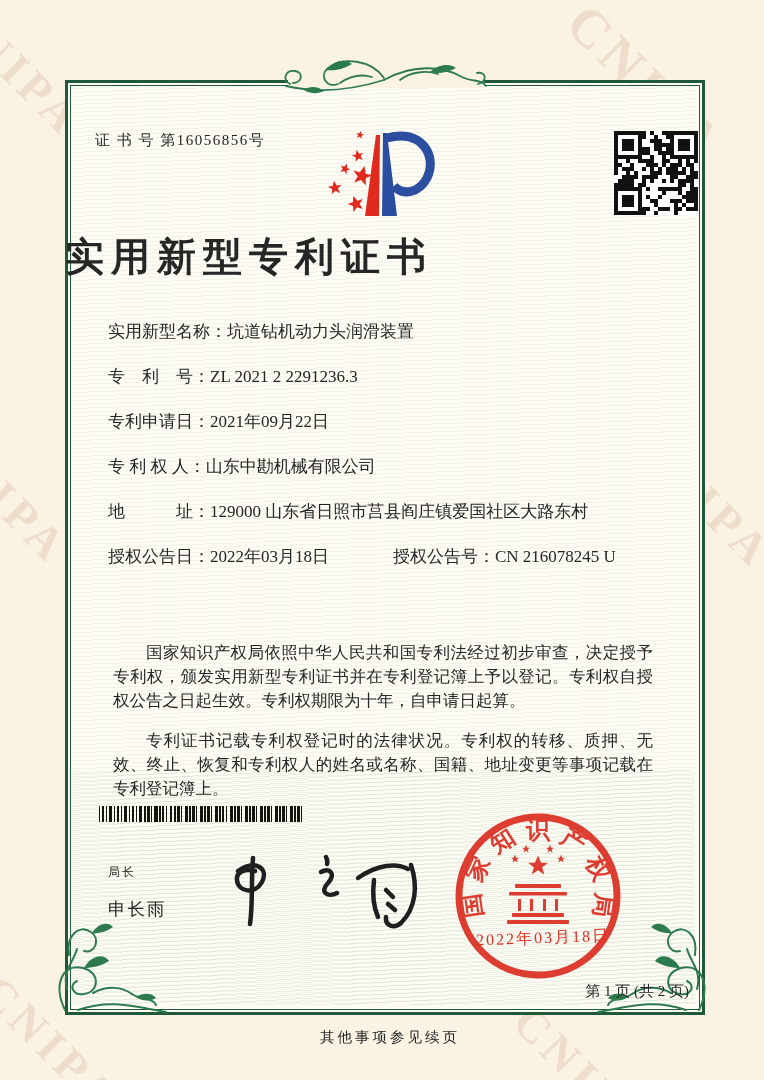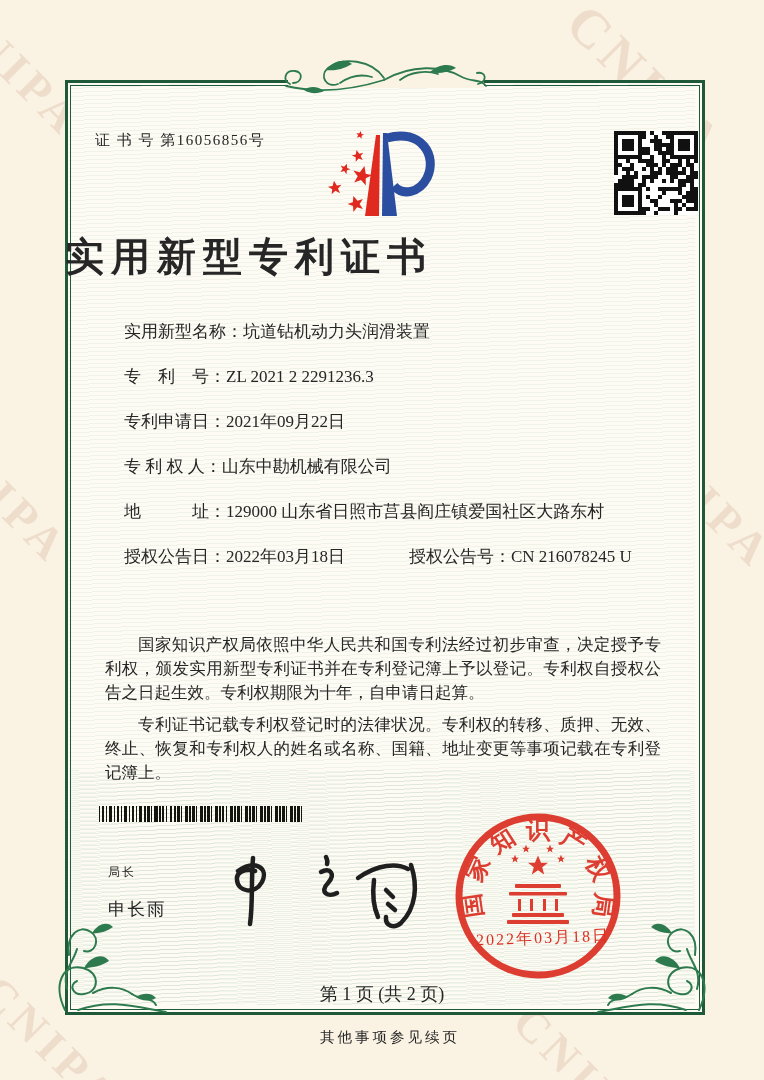--- a/index.html
+++ b/index.html
@@ -24,38 +24,38 @@
   .waves{position:absolute;left:69px;top:84px;width:626px;height:921px;
     background:repeating-linear-gradient(178deg,rgba(110,160,120,.09) 0 1px,transparent 1px 4px);}
   .waves2{position:absolute;left:69px;top:770px;width:626px;height:235px;
     background:repeating-linear-gradient(177deg,rgba(100,155,115,.13) 0 1px,transparent 1px 4px);}
   .certno{position:absolute;left:95px;top:131px;font-size:15px;letter-spacing:1.5px;}
   .logo{position:absolute;left:323px;top:126px;}
   .qr{position:absolute;left:614px;top:131px;width:84px;height:84px;background:#fff;}
   .title{position:absolute;left:65px;top:230px;width:634px;text-align:left;
     font-size:39px;font-weight:bold;letter-spacing:7px;}
   .rows{position:absolute;left:108px;top:320px;width:560px;font-size:17px;}
-  .row{height:45px;white-space:nowrap;margin-left:16px;}
+  .row{height:45px;white-space:nowrap;}
   .row .lab{display:inline-block;}
   .grant-no{position:absolute;left:285px;top:0;}
   .grant-row{position:relative;}
   .paras{position:absolute;left:97px;top:625px;width:572px;font-size:16.5px;
     line-height:24px;text-align:justify;}
-  .paras p{margin:8px;text-indent:2em;}
+  .paras p{margin:16px;text-indent:2em;}
   .barcode{position:absolute;left:99px;top:806px;width:204px;height:16px;
     background:repeating-linear-gradient(90deg,#15150f 0 1.5px,transparent 1.5px 3px,
       #15150f 3px 5.5px,transparent 5.5px 7px,#15150f 7px 8px,transparent 8px 10.5px,
       #15150f 10.5px 13.5px,transparent 13.5px 15px);}
   .officer-title{position:absolute;left:108px;top:864px;font-size:12px;letter-spacing:2px;}
   .officer-name{position:absolute;left:108px;top:897px;font-size:17.5px;letter-spacing:2px;}
   .signature{position:absolute;left:225px;top:846px;}
   .seal{position:absolute;left:452px;top:810px;opacity:.93;}
   .seal-date{position:absolute;left:476px;top:928px;font-size:16px;letter-spacing:2px;
     color:var(--seal_red,#dc3024);transform:rotate(-2deg);white-space:nowrap;}
-  .page-no{position:absolute;left:65px;top:982px;width:634px;text-align:center;font-size:18px;}
+  .page-no{position:absolute;left:55px;top:982px;width:634px;text-align:right;font-size:15px;}
   .footer-note{position:absolute;left:8px;top:1028px;width:764px;text-align:center;
     font-size:14.5px;letter-spacing:3px;}
   .orn{position:absolute;pointer-events:none;}
 </style>
 </head>
 <body>
 
 <div class="page">
 
   <span class="wm" style="left:-28px;top:-12px">CNIPA</span>

